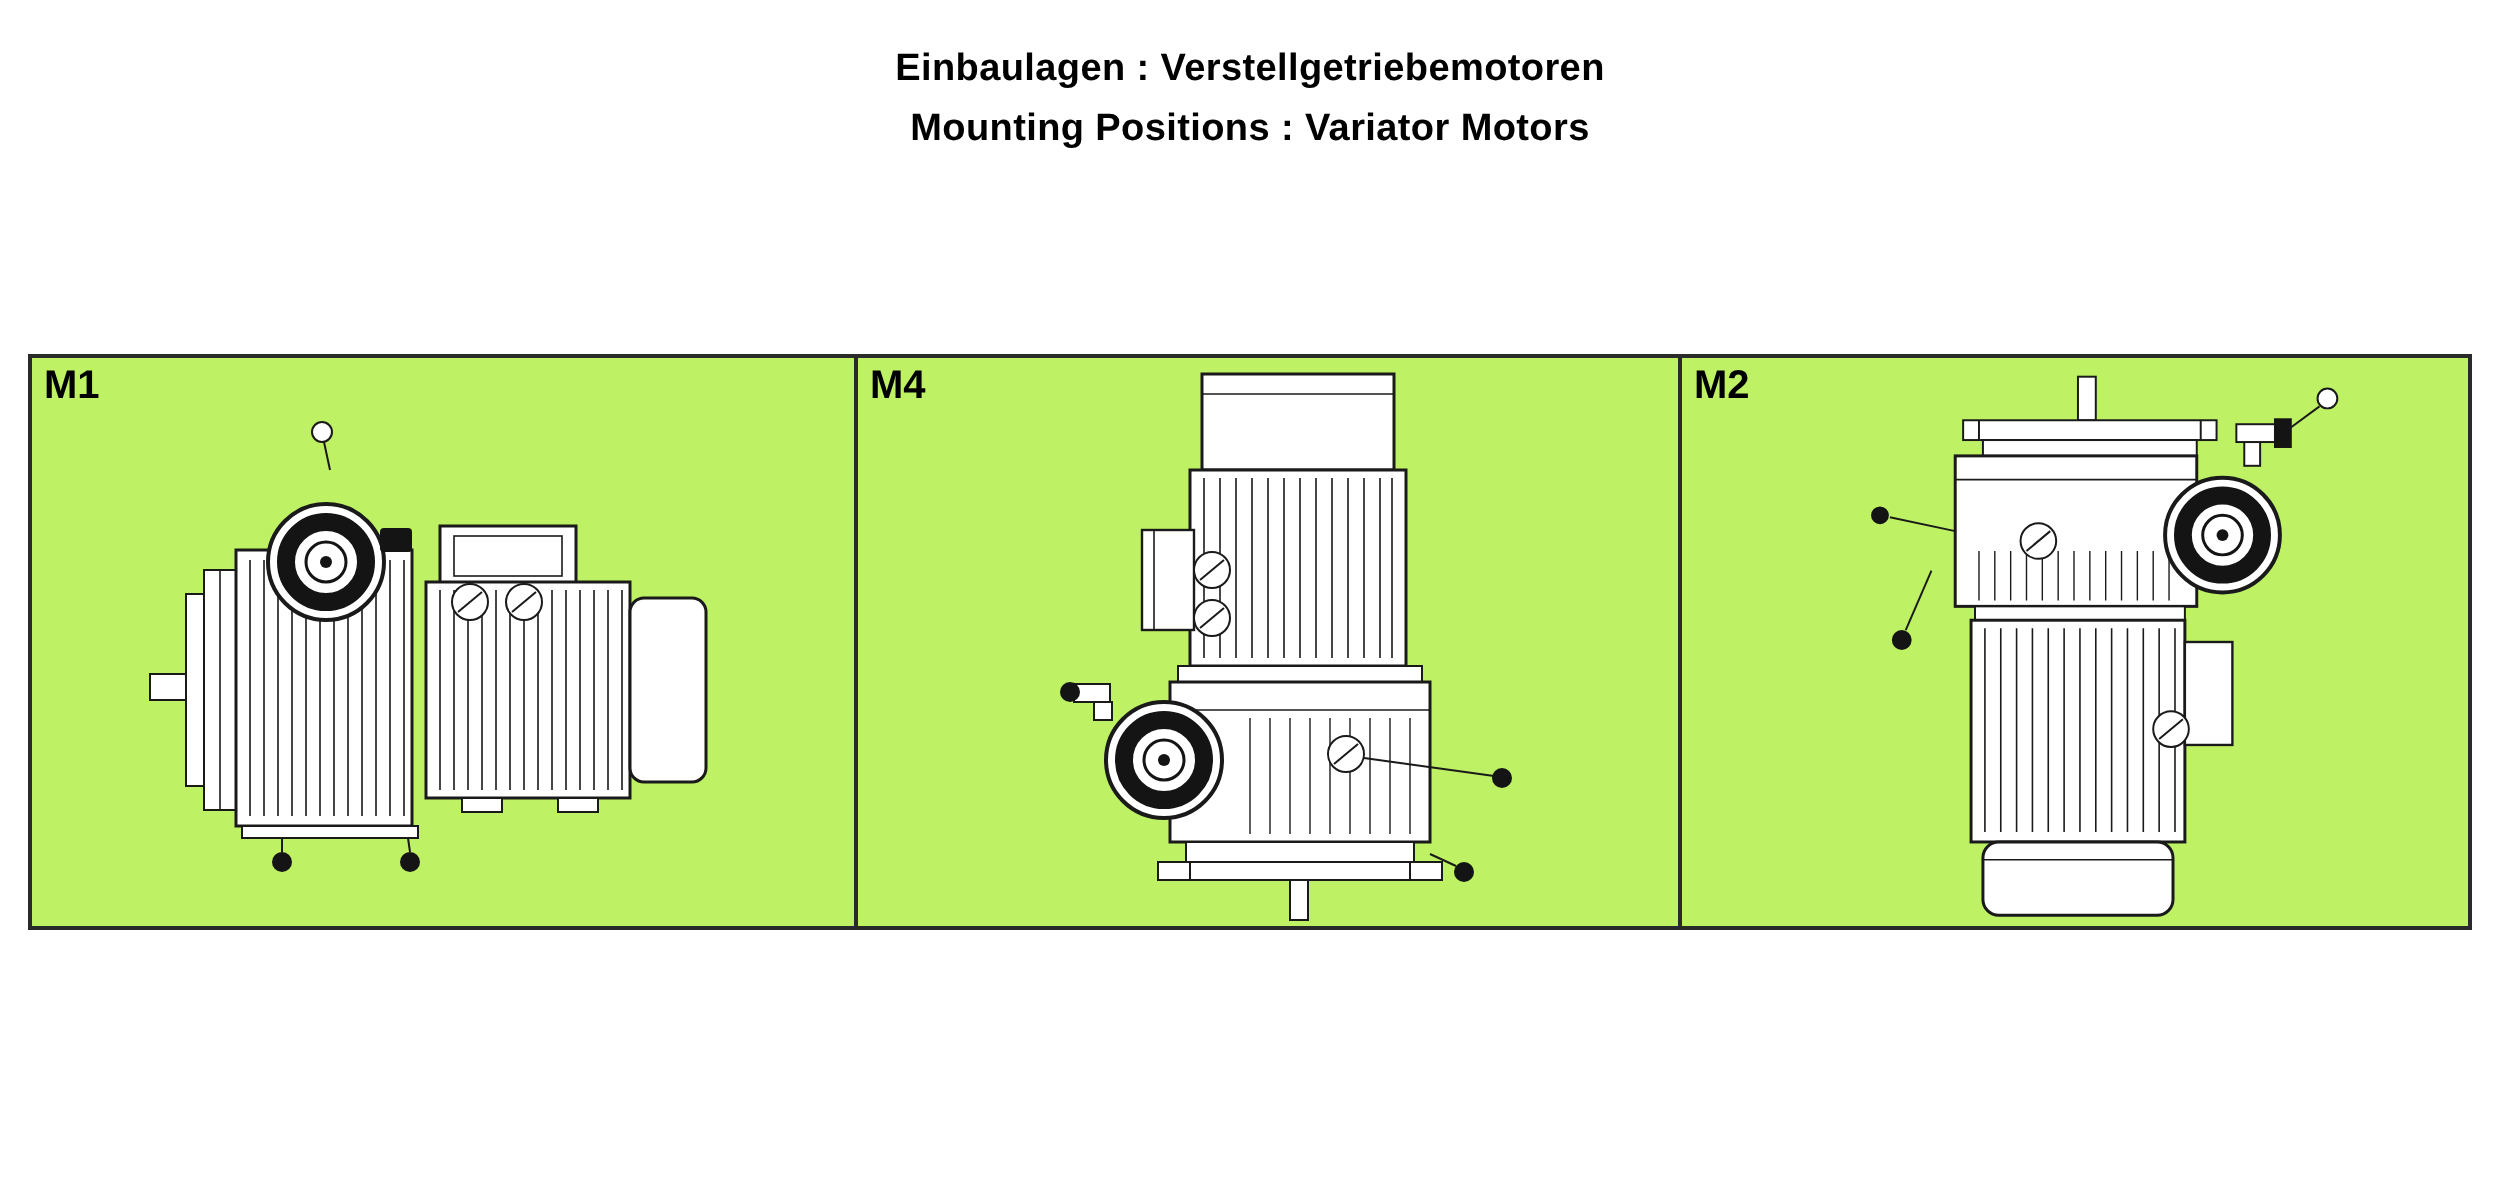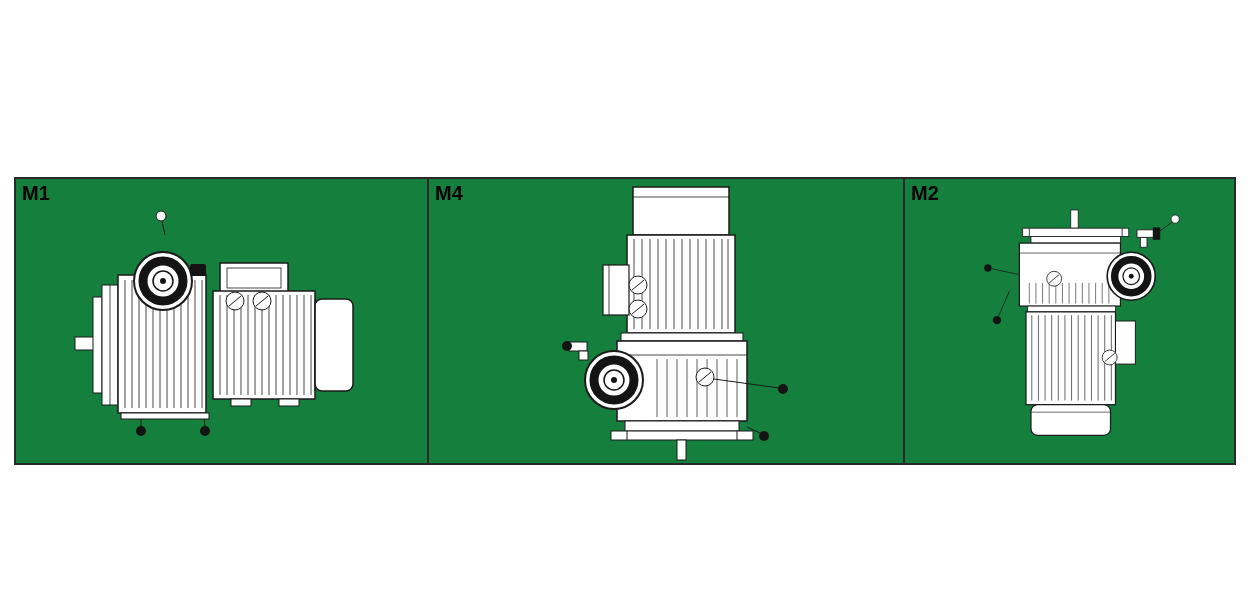--- a/index.html
+++ b/index.html
@@ -7,38 +7,42 @@
     position:relative; width:1250px; height:591px; background:#ffffff;
     font-family:"Liberation Sans", sans-serif; color:#000; overflow:hidden;
   }
   .title-block {
     position:absolute; top:20px; left:0; width:100%;
     text-align:center; font-weight:bold; font-size:19px; line-height:1.58;
     letter-spacing:0.2px;
   }
   .board {
     position:absolute; left:14px; top:177px; width:1222px; height:288px;
-    border:2px solid #2a2a2a; box-sizing:border-box; display:flex; background:#15803d;
+    border:2px solid #2a2a2a; box-sizing:border-box; display:flex; background:#bef264;
   }
   .cell { position:relative; height:100%; box-sizing:border-box; }
   .cell + .cell { border-left:2px solid #2a2a2a; }
   .cell-1 { width:411px; }
-  .cell-2 { width:476px; }
+  .cell-2 { width:412px; }
   .cell-3 { flex:1;padding-left:28px; }
   .cell-label {
     position:absolute; top:3px; left:6px; z-index:2;
     font-weight:bold; font-size:20px; color:#000;
   }
   .cell svg { position:absolute; left:0; top:0; width:100%; height:100%; display:block; }
 </style>
 </head>
 <body>
 
 <div class="page">
 
+  <div class="title-block">
+    <div>Einbaulagen : Verstellgetriebemotoren</div>
+    <div>Mounting Positions : Variator Motors</div>
+  </div>
 
   <div class="board">
 
     <div class="cell cell-1">
       <div class="cell-label">M1</div>
       <svg viewBox="0 0 409 284" preserveAspectRatio="xMidYMid meet">
         <g>
           <circle cx="144" cy="37" r="5" fill="#fff" stroke="#1a1a1a"></circle>
           <line x1="145" y1="42" x2="148" y2="56" stroke="#1a1a1a"></line>
         </g>

